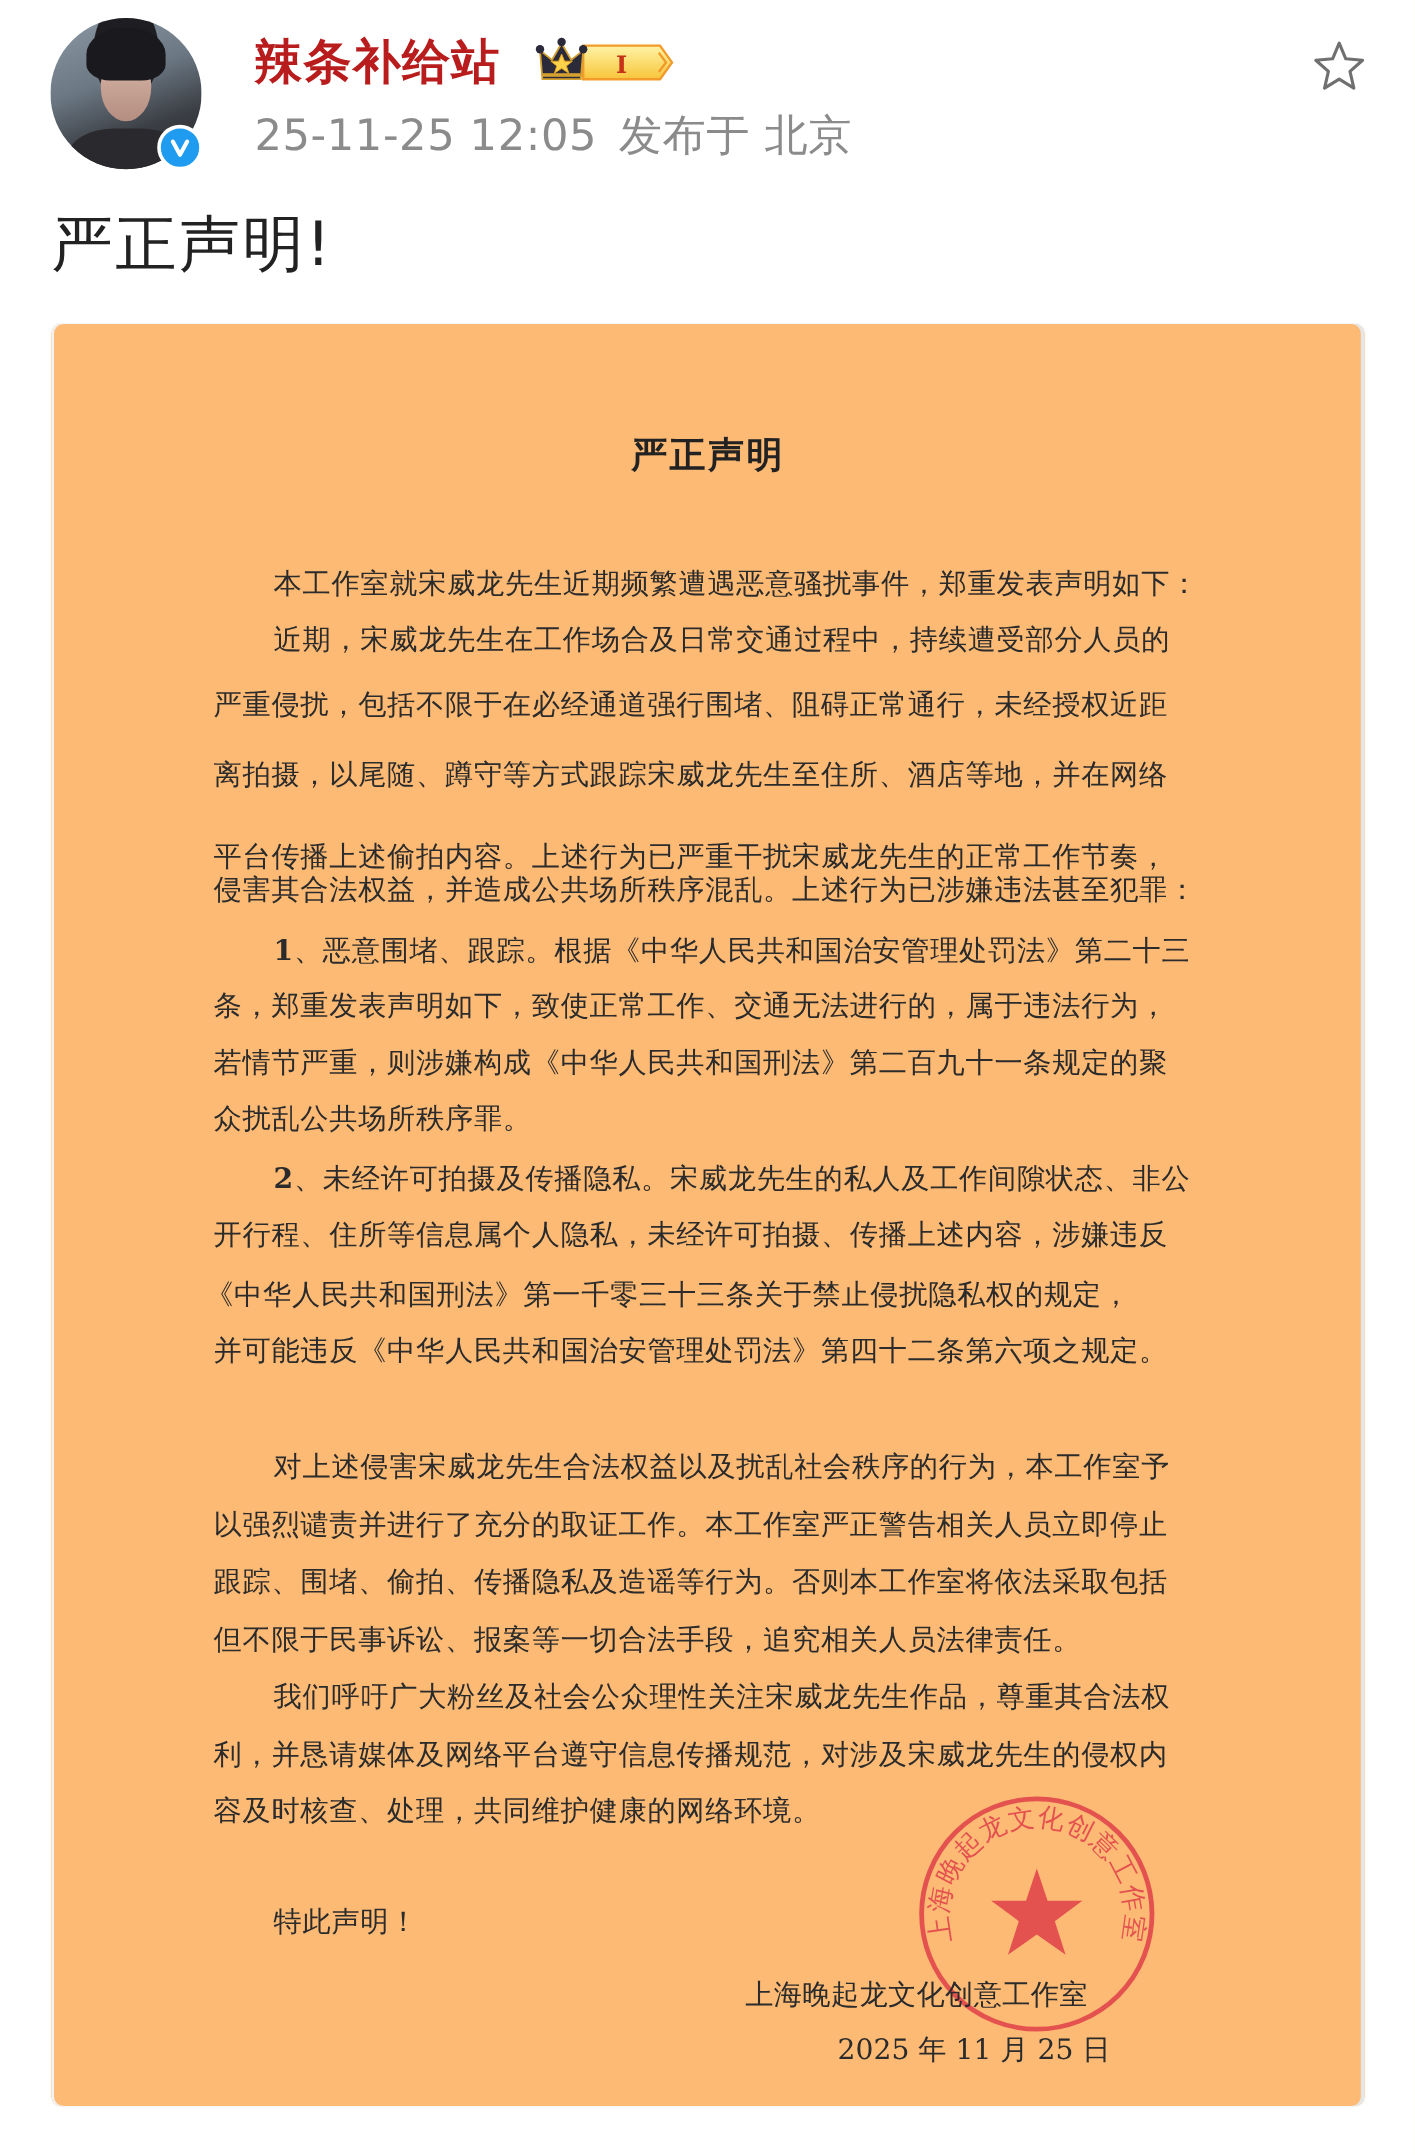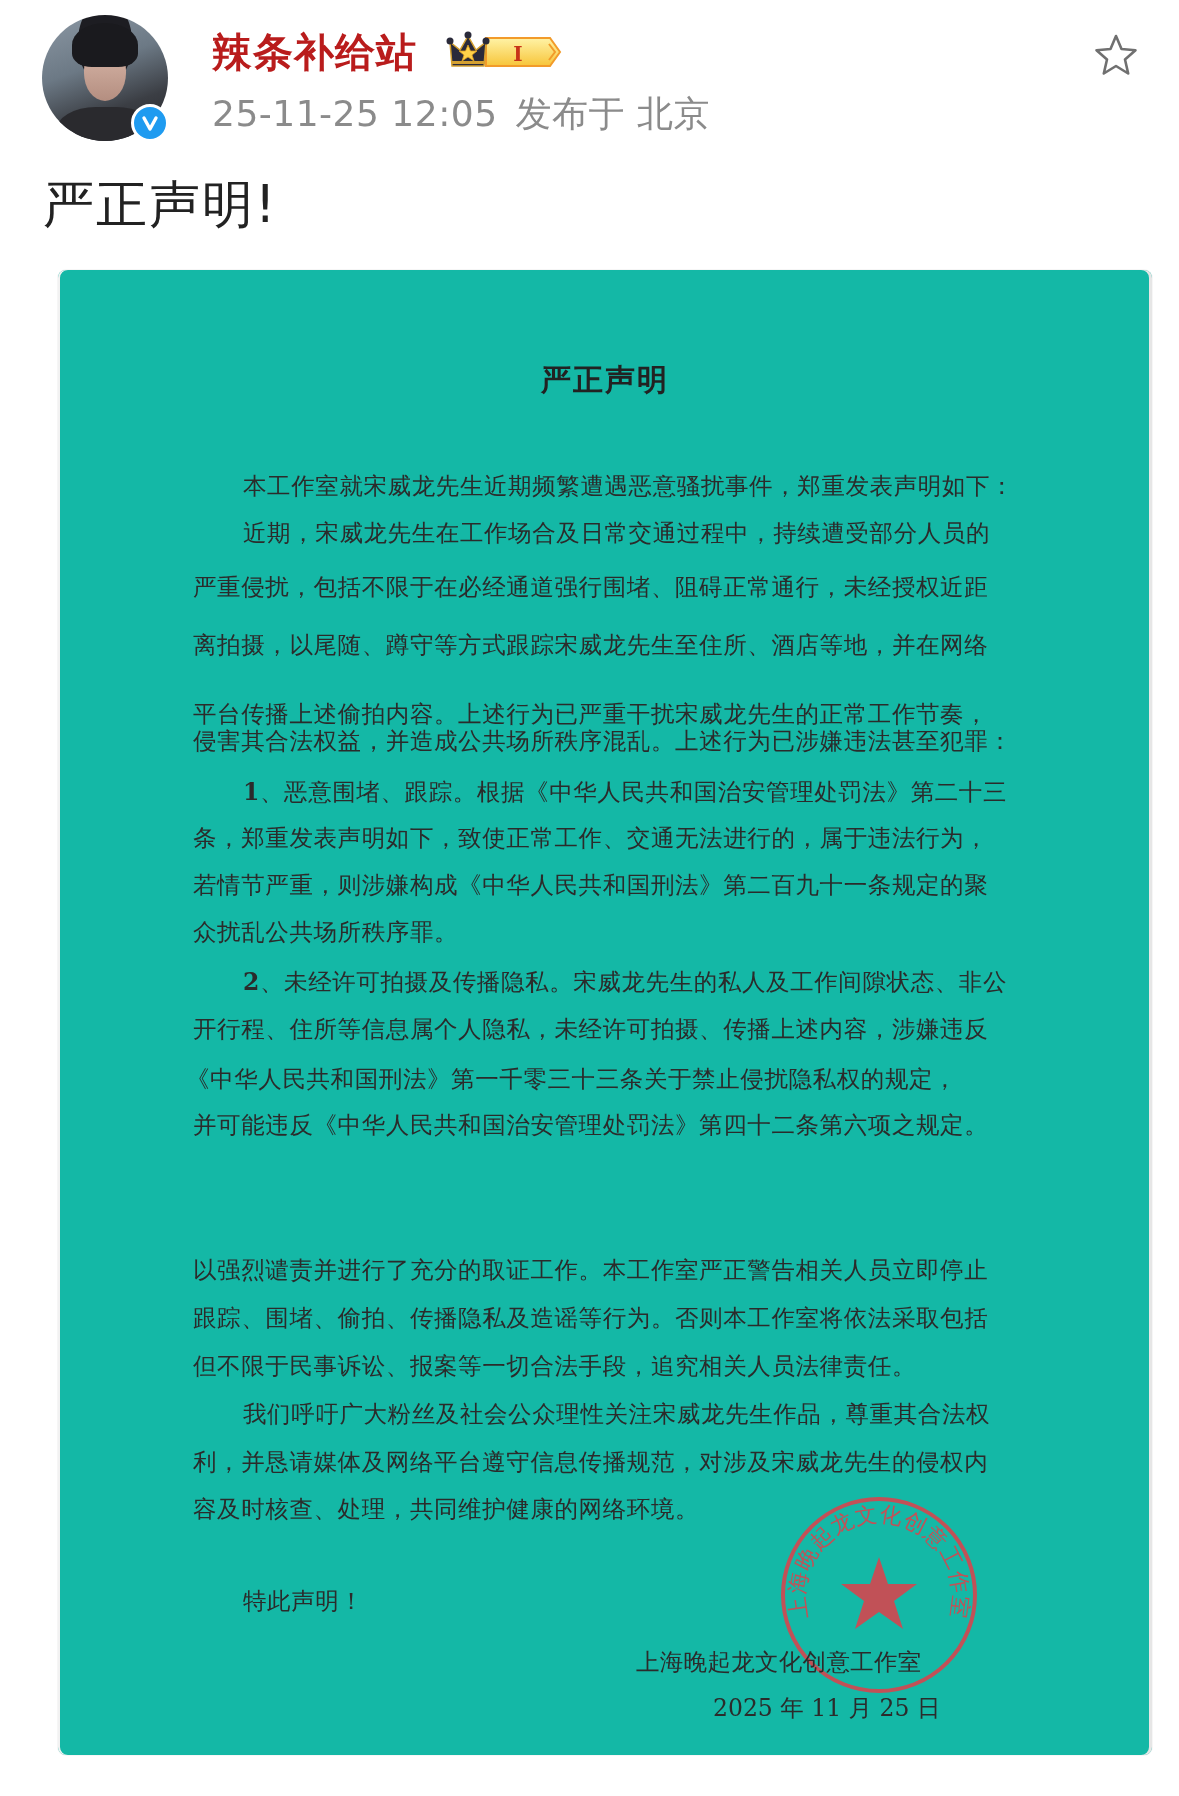--- a/index.html
+++ b/index.html
@@ -28,21 +28,21 @@
   .crown-badge { position: absolute; left: 446px; top: 30px; width: 118px; height: 44px; }
   .timestamp { position: absolute; left: 212px; top: 92px; font-size: 36px; line-height: 44px; color: #8b8b8b;
                white-space: nowrap; letter-spacing: 0.5px; }
   .timestamp .loc { margin-left: 18px; }
   .star-btn { position: absolute; left: 1090px; top: 30px; width: 52px; height: 52px; cursor: pointer; }
 
   .post-text { position: absolute; left: 43px; top: 180px; font-size: 51px; line-height: 50px; color: #222222;
                white-space: nowrap; letter-spacing: 2px; }
 
   
-  .doc-card { position: absolute; left: 58px; top: 270px; width: 1094px; height: 1485px; background: #14b8a6;
+  .doc-card { position: absolute; left: 43px; top: 270px; width: 1094px; height: 1485px; background: #fdba74;
               border-radius: 8px; box-shadow: inset -3px 0 0 #e6e6e6, inset 2px 0 0 #f2f2f2, 0 0 0 1px #f6f6f6;
               cursor: pointer; }
   .doc-line { position: absolute; white-space: nowrap; font-family: "DejaVu Serif", "Liberation Serif", serif;
               font-size: 23.5px; line-height: 30px; color: #2b2b2b; letter-spacing: 0.6px; }
   .doc-title { position: absolute; left: 0; width: 1094px; text-align: center; top: 92px; font-size: 30px;
                line-height: 36px; font-weight: bold; color: #222222; letter-spacing: 2px;
                font-family: "DejaVu Serif", "Liberation Serif", serif; }
   .num { font-weight: bold; }
   .sign-line { position: absolute; white-space: nowrap; font-family: "DejaVu Serif", "Liberation Serif", serif;
                font-size: 23.5px; line-height: 30px; color: #2b2b2b; }
@@ -106,20 +106,21 @@
   <div class="doc-line" style="left:185px; top:507px;"><span class="num">1</span><span>、恶意围堵、跟踪。根据《中华人民共和国治安管理处罚法》第二十三</span></div>
   <div class="doc-line" style="left:135px; top:553px;">条，郑重发表声明如下，致使正常工作、交通无法进行的，属于违法行为，</div>
   <div class="doc-line" style="left:135px; top:600px;">若情节严重，则涉嫌构成《中华人民共和国刑法》第二百九十一条规定的聚</div>
   <div class="doc-line" style="left:135px; top:647px;">众扰乱公共场所秩序罪。</div>
 
   <div class="doc-line" style="left:185px; top:697px;"><span class="num">2</span><span>、未经许可拍摄及传播隐私。宋威龙先生的私人及工作间隙状态、非公</span></div>
   <div class="doc-line" style="left:135px; top:744px;">开行程、住所等信息属个人隐私，未经许可拍摄、传播上述内容，涉嫌违反</div>
   <div class="doc-line" style="left:128px; top:794px;">《中华人民共和国刑法》第一千零三十三条关于禁止侵扰隐私权的规定，</div>
   <div class="doc-line" style="left:135px; top:840px;">并可能违反《中华人民共和国治安管理处罚法》第四十二条第六项之规定。</div>
 
+  <div class="doc-line" style="left:185px; top:937px;">对上述侵害宋威龙先生合法权益以及扰乱社会秩序的行为，本工作室予</div>
   <div class="doc-line" style="left:135px; top:985px;text-align:center;">以强烈谴责并进行了充分的取证工作。本工作室严正警告相关人员立即停止</div>
   <div class="doc-line" style="left:135px; top:1033px;">跟踪、围堵、偷拍、传播隐私及造谣等行为。否则本工作室将依法采取包括</div>
   <div class="doc-line" style="left:135px; top:1081px;">但不限于民事诉讼、报案等一切合法手段，追究相关人员法律责任。</div>
 
   <div class="doc-line" style="left:185px; top:1129px;">我们呼吁广大粉丝及社会公众理性关注宋威龙先生作品，尊重其合法权</div>
   <div class="doc-line" style="left:135px; top:1177px;">利，并恳请媒体及网络平台遵守信息传播规范，对涉及宋威龙先生的侵权内</div>
   <div class="doc-line" style="left:135px; top:1224px;">容及时核查、处理，共同维护健康的网络环境。</div>
 
   <div class="doc-line" style="left:185px; top:1316px;">特此声明！</div>
 

